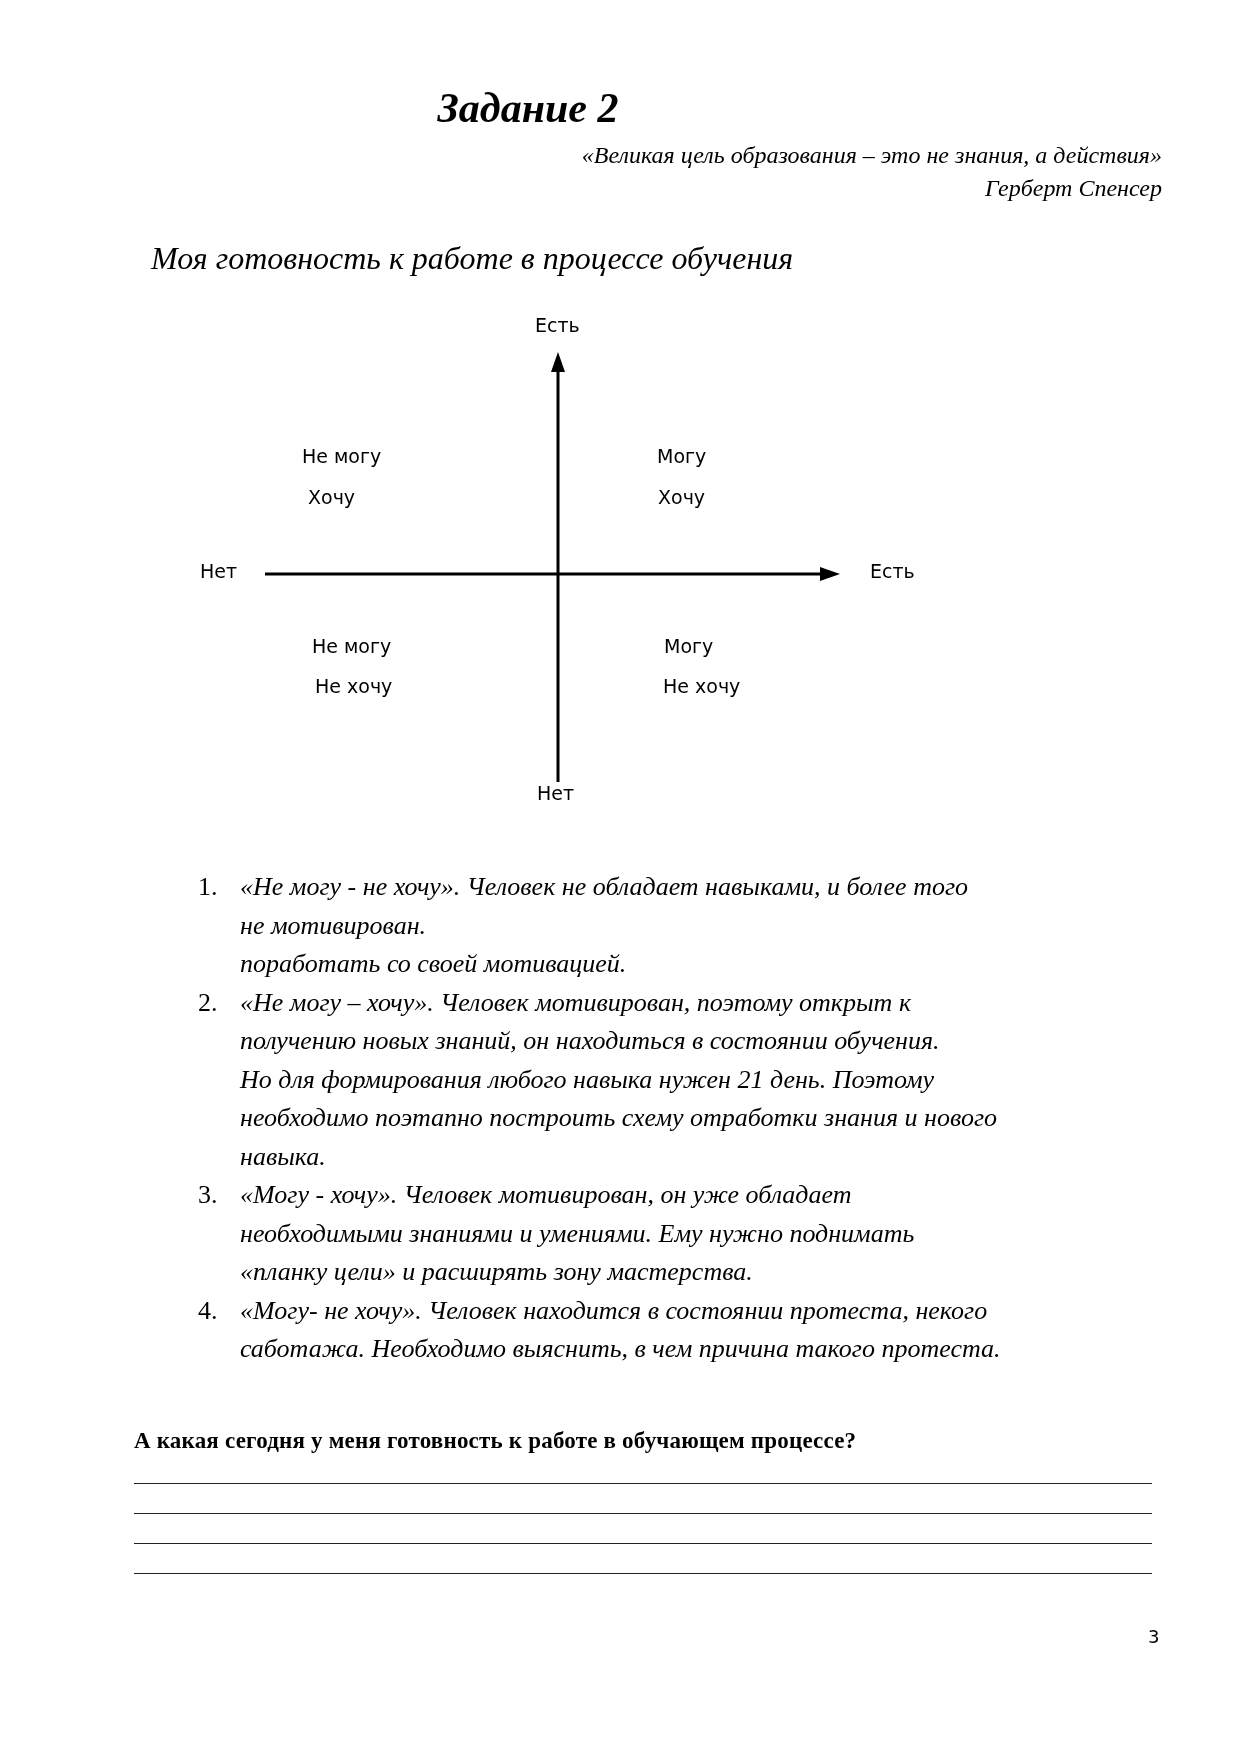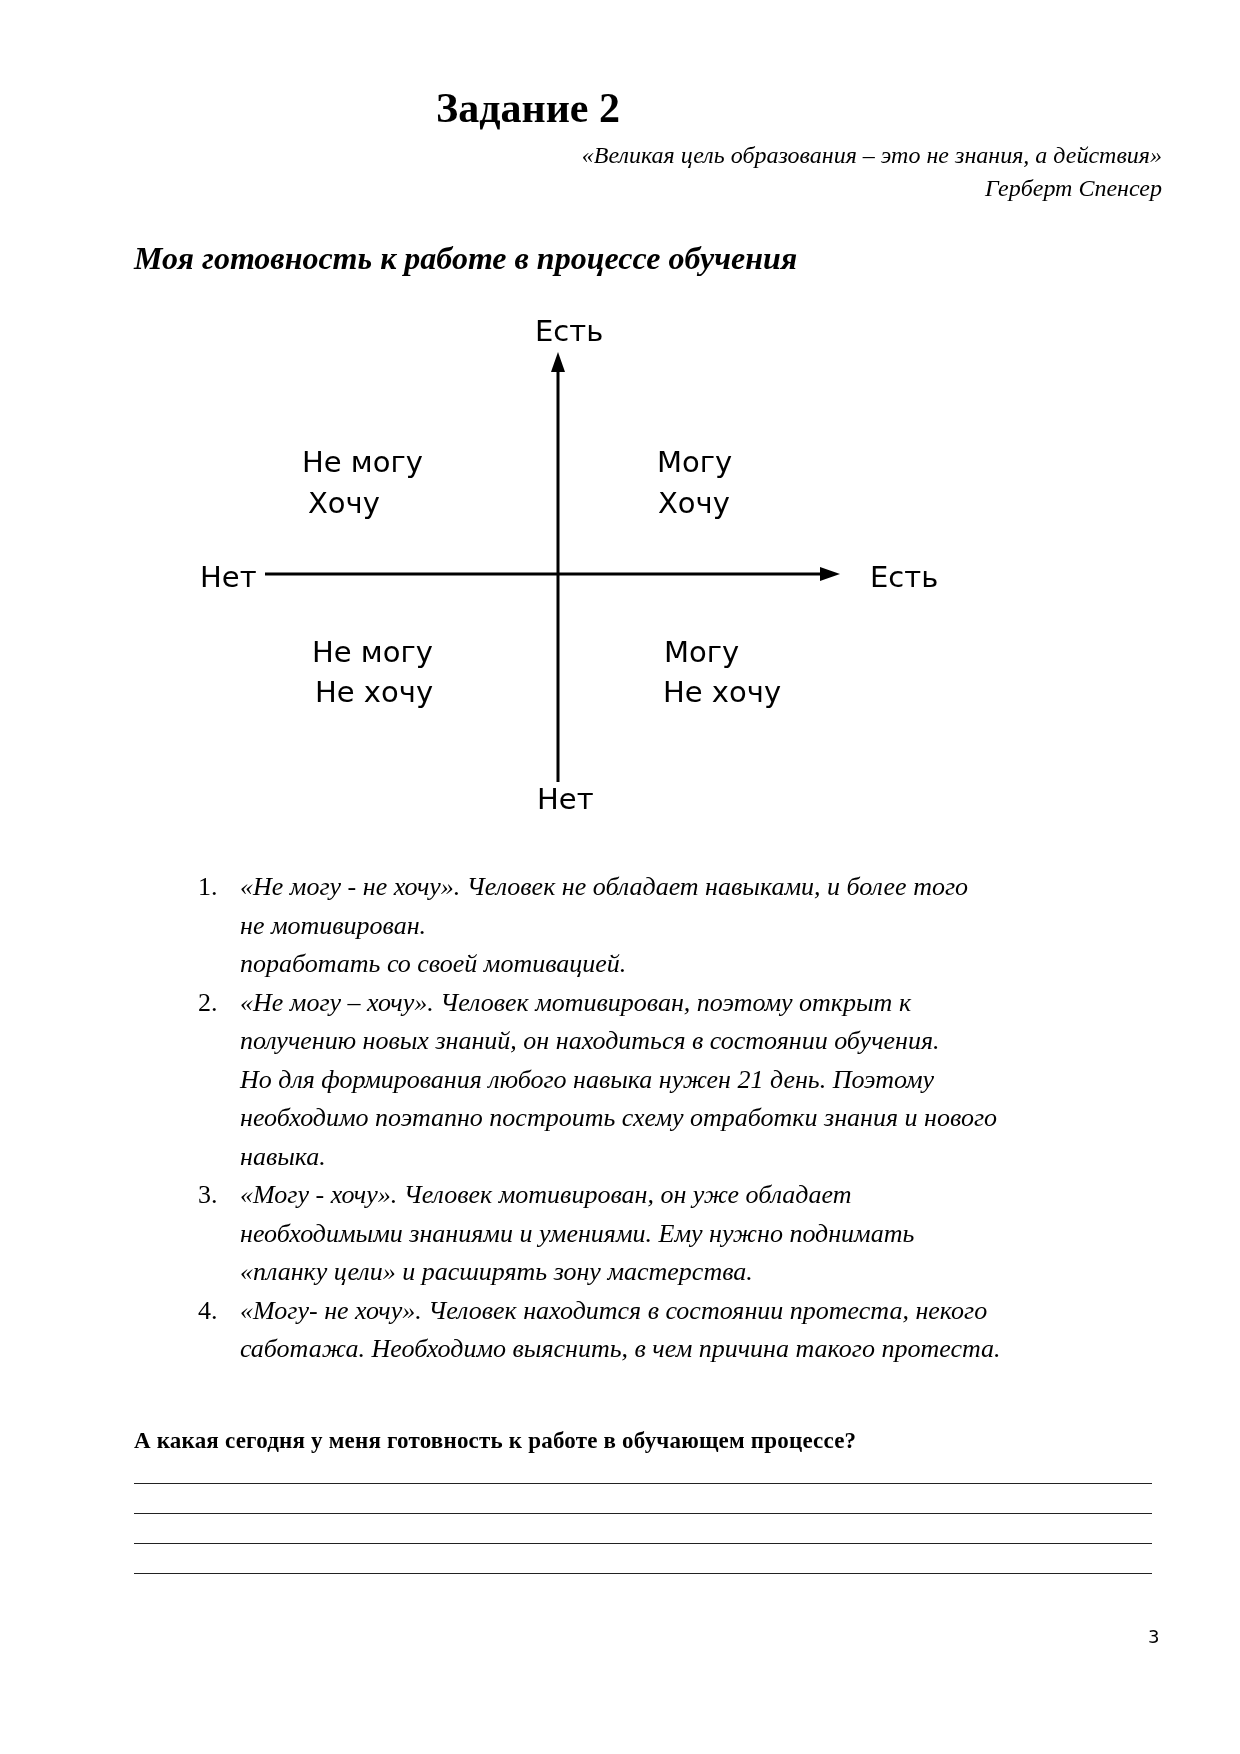--- a/index.html
+++ b/index.html
@@ -1,22 +1,22 @@
 <!DOCTYPE html>
 <html><head>
 <meta charset="utf-8">
 <style>
   html, body { margin:0; padding:0; background:#ffffff; }
   body { width:1240px; height:1754px; position:relative; overflow:hidden; color:#000; font-family:"Liberation Serif", "DejaVu Serif", serif; }
   .abs { position:absolute; }
-  .title { left:0; width:1024px; top:84px; text-align:center; font-size:42px; font-weight:bold; padding-left:32px; box-sizing:border-box; }
+  .title { left:0; width:1024px; top:84px; text-align:center; font-size:42px; font-weight:bold; font-style:italic; padding-left:32px; box-sizing:border-box; }
   .quote { right:78px; top:142px; font-size:24px; font-style:italic; }
   .author { right:78px; top:175px; font-size:24px; font-style:italic; text-align:left; }
-  .subtitle { left:134px; top:240px; font-size:32px; font-weight:bold; font-style:italic; }
-  .diagram-label { font-family:"DejaVu Sans", "Liberation Sans", sans-serif; font-size:29px; white-space:nowrap; }
+  .subtitle { left:151px; top:240px; font-size:32px; font-weight:normal; font-style:italic; }
+  .diagram-label { font-family:"DejaVu Sans", "Liberation Sans", sans-serif; font-size:19px; white-space:nowrap; }
   .list { left:198px; top:868px; width:990px; font-size:26px; line-height:38.5px; }
   .list .item { display:flex; }
   .list .num { width:42px; flex:none; }
   .list .text { flex:1; }
   .list .line { display:block; white-space:nowrap;font-style:italic; }
   .question { left:134px; top:1428px; font-size:23px; font-weight:bold; white-space:nowrap; letter-spacing:0.2px; }
   .answer-line { left:134px; width:1018px; height:0; border-top:1.5px solid #222; }
   .page-number { left:1148px; top:1626px; font-family:"DejaVu Sans", sans-serif; font-size:18px; }
   svg.axes { position:absolute; left:0; top:0; }
 </style>

